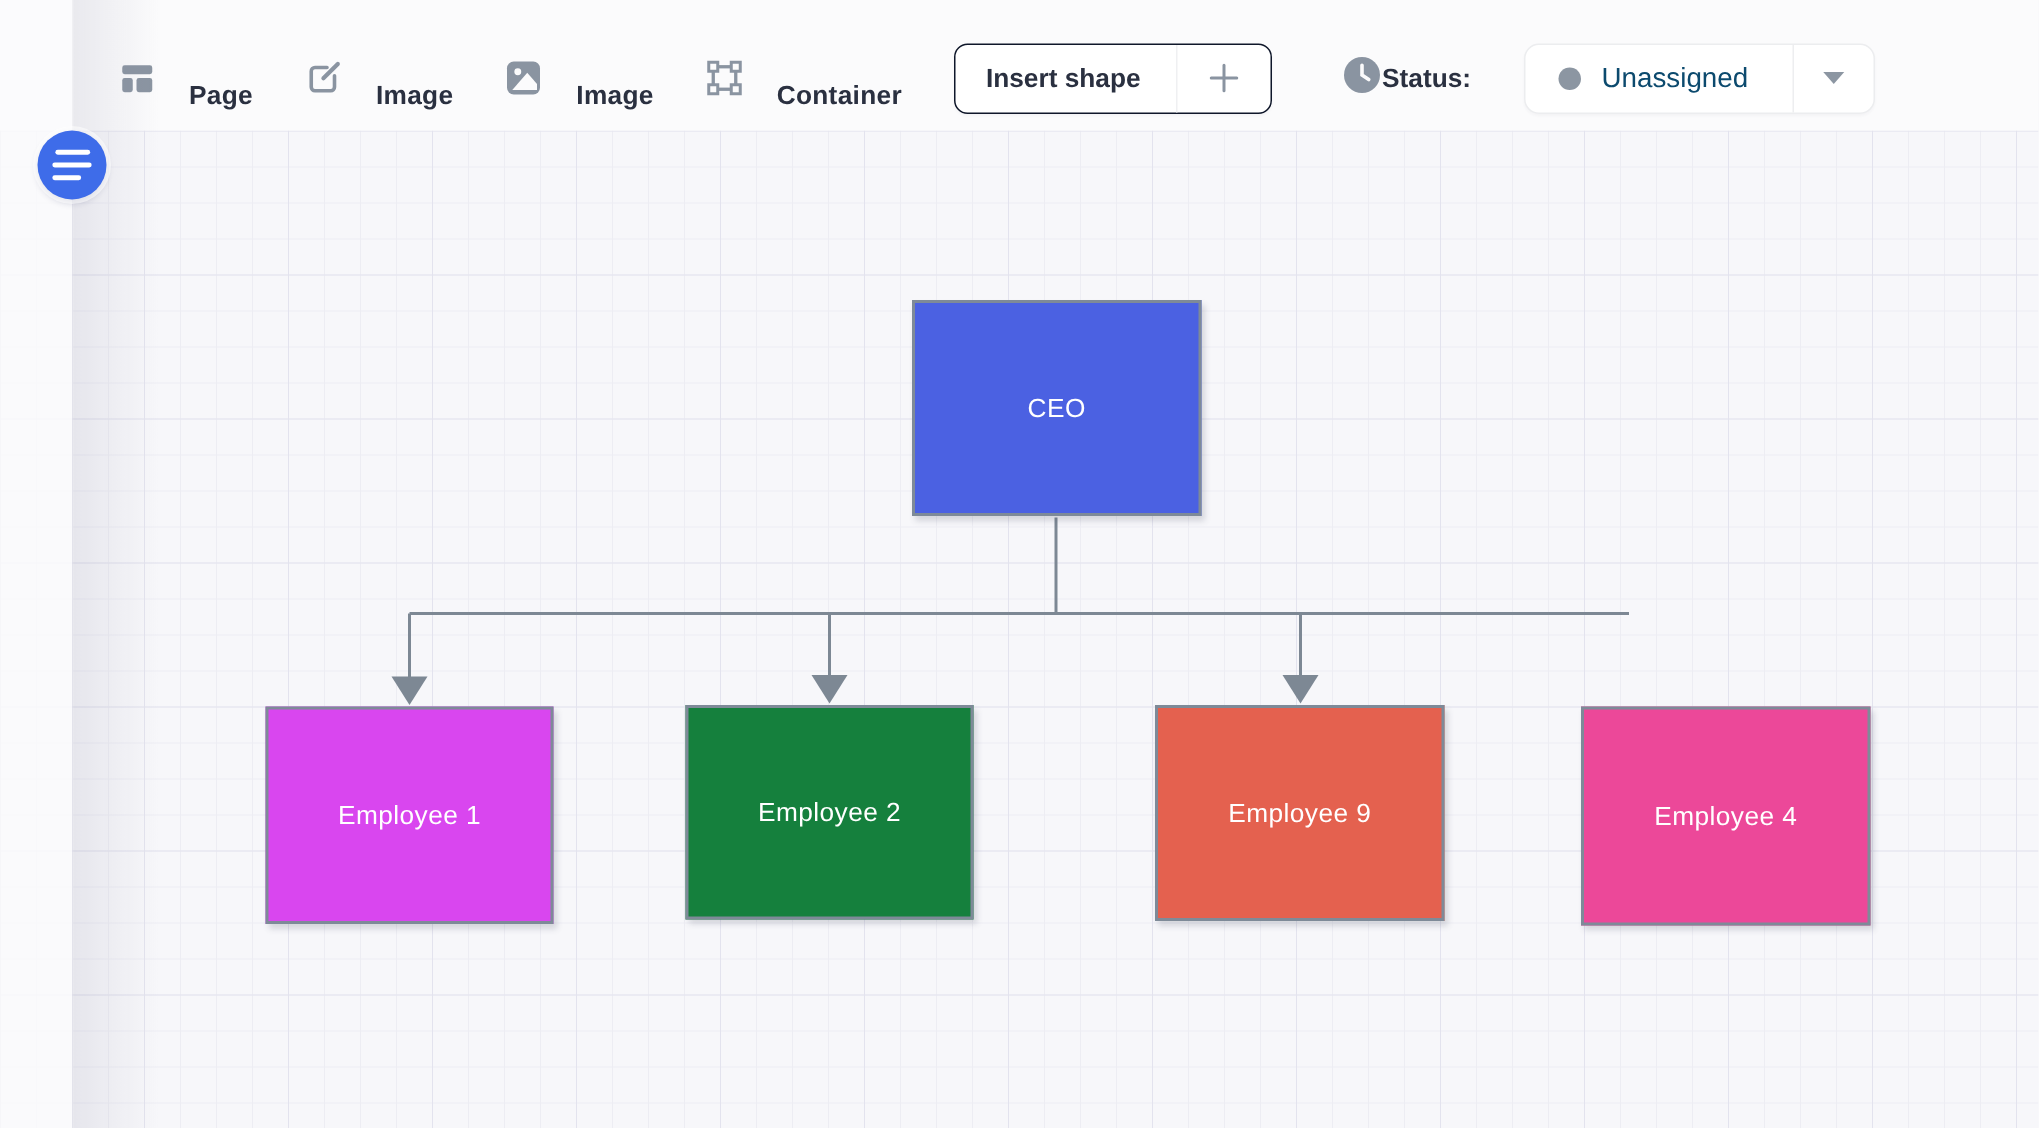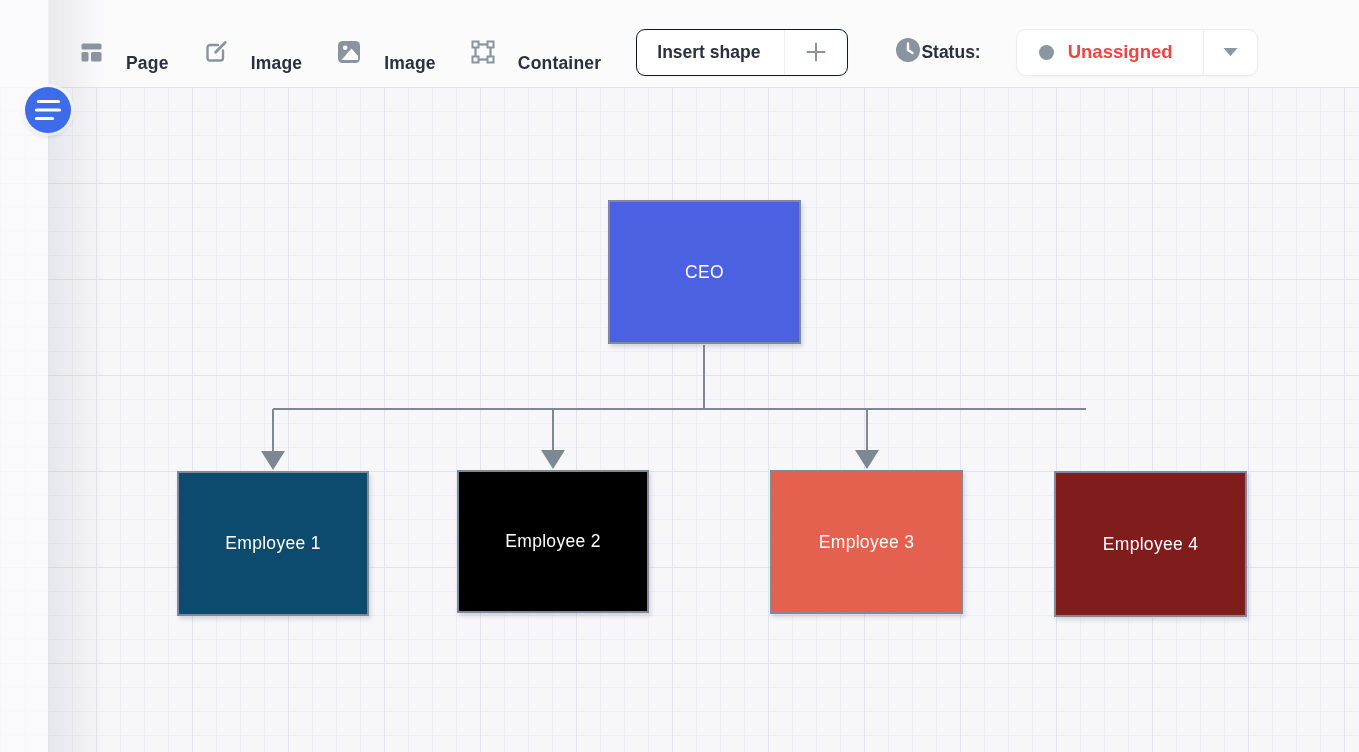--- a/index.html
+++ b/index.html
@@ -69,21 +69,21 @@
   .status-label { font-size:17.5px; font-weight:700; color:#2A3040; }
   .status-dropdown {
     display:flex; align-items:center;
     height:47px; margin-left:35px; border:1px solid #ECEDEF; border-radius:10px;
     background:#FFFFFF; box-shadow:0 1px 2px rgba(40,40,70,0.04);
     cursor:pointer; overflow:hidden;
   }
   .status-dot {
     width:15px; height:15px; border-radius:50%; background:#8C96A2; margin:0 14px 0 22px;
   }
-  .status-value { font-size:18.5px; color:#ef4444; padding-right:30px;font-weight:bold; }
+  .status-value { font-size:18.5px; color:#0c4a6e; padding-right:30px; }
   .dd-divider { width:1px; height:47px; background:#EDEEF0; }
   .chevron-zone { padding:0 18px; display:flex; align-items:center; }
 
   
   .menu-fab {
     position:absolute; left:25px; top:87px; width:46px; height:46px;
     border-radius:50%; background:#3E6CE9;
     box-shadow:0 0 0 3px rgba(255,255,255,0.55), 0 2px 5px rgba(30,40,90,0.25);
     display:flex; align-items:center; justify-content:center;
     cursor:pointer; z-index:10;
@@ -209,25 +209,25 @@
       <polyline points="553,409 553,451" class="connector" stroke="#7D8894"></polyline>
       <polygon points="541,450 565,450 553,469" fill="#7D8894"></polygon>
       <polyline points="867,409 867,451" class="connector" stroke="#7D8894"></polyline>
       <polygon points="855,450 879,450 867,469" fill="#7D8894"></polygon>
       <polyline points="1151,409 1151,452" class="connector" stroke="#7D8894"></polyline>
       <polygon points="1139,451 1163,451 1151,470" fill="#7D8894"></polygon>
     </svg>
 <div class="node" style="left: 608px; top: 200px; width: 193px; height: 144px; background: rgb(75, 97, 226);">
       <span>CEO</span>
     </div>
-    <div class="node" style="left: 177px; top: 471px; width: 192px; height: 145px; background: #0c4a6e;">
+    <div class="node" style="left: 177px; top: 471px; width: 192px; height: 145px; background: #d946ef;">
       <span>Employee 1</span>
     </div>
-    <div class="node" style="left: 457px; top: 470px; width: 192px; height: 143px; background: #000000;">
+    <div class="node" style="left: 457px; top: 470px; width: 192px; height: 143px; background: #15803d;">
       <span>Employee 2</span>
     </div>
     <div class="node" style="left: 770px; top: 470px; width: 193px; height: 144px; background: rgb(228, 97, 79);">
-      <span>Employee 3</span>
-    </div>
-    <div class="node" style="left: 1054px; top: 471px; width: 193px; height: 146px; background: #7f1d1d;">
+      <span>Employee 9</span>
+    </div>
+    <div class="node" style="left: 1054px; top: 471px; width: 193px; height: 146px; background: #ec4899;">
       <span>Employee 4</span>
     </div>
   </div>
 
 </body></html>

